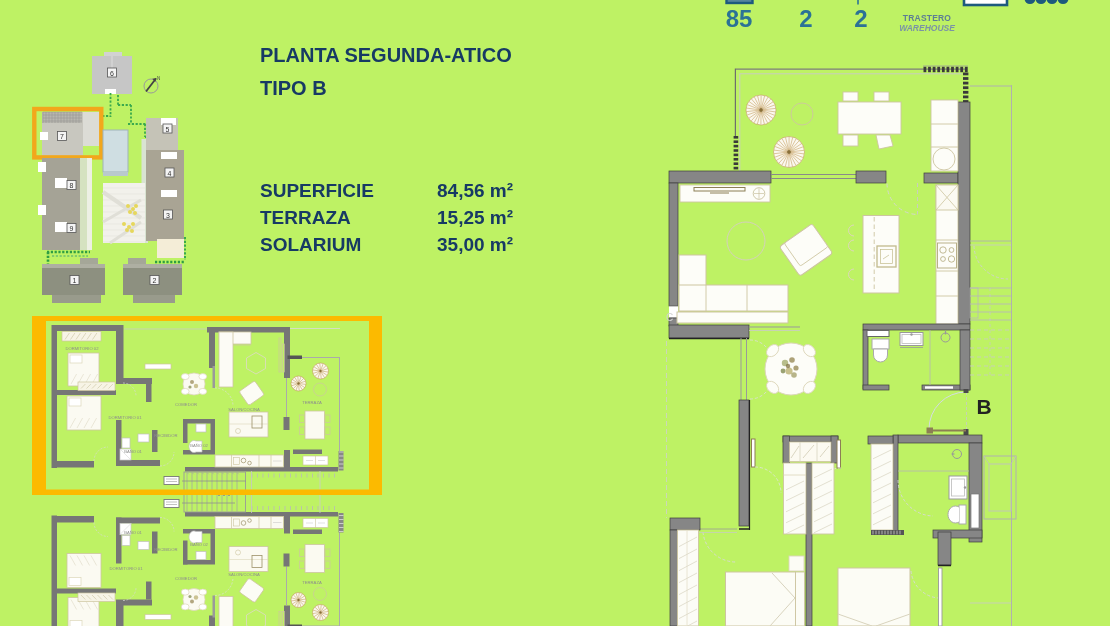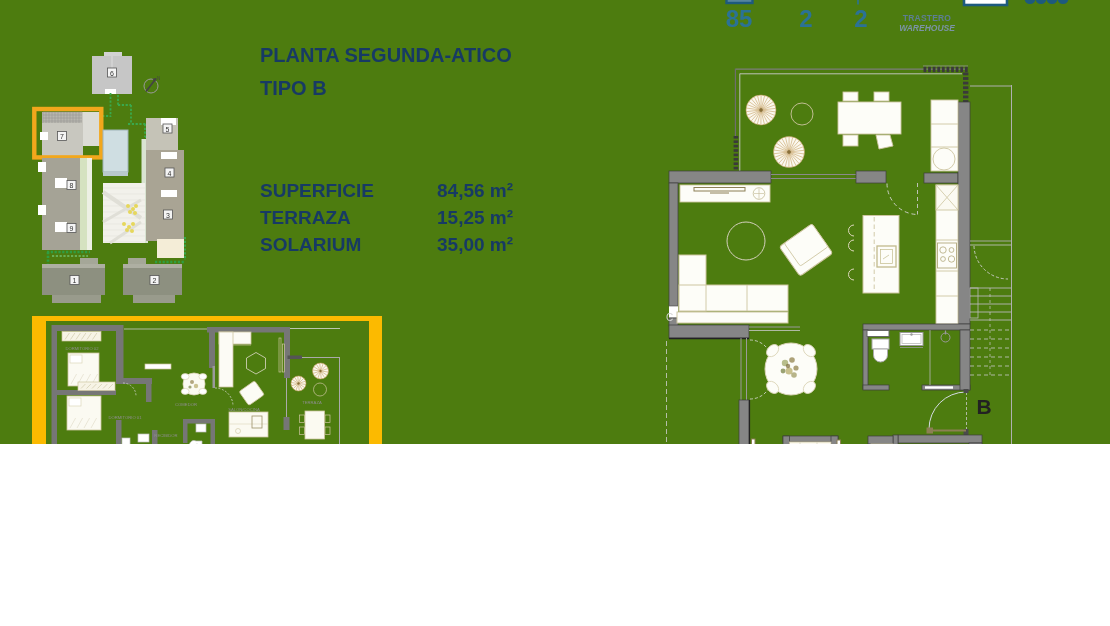--- a/index.html
+++ b/index.html
@@ -1,17 +1,17 @@
 <!DOCTYPE html>
 <html><head>
 <meta charset="utf-8">
 <style>
   html,body { margin:0; padding:0; background:#ffffff; }
-  #page { position:relative; width:1110px; height:444px; overflow:hidden;
-          font-family:"Liberation Sans", sans-serif; background:#4d7c0f; }
+  #page { position:relative; width:1110px; height:626px; overflow:hidden;
+          font-family:"Liberation Sans", sans-serif; background:#bef264; }
 </style>
 </head>
 <body>
 <div id="page">
 <svg width="1110" height="626" viewBox="0 0 1110 626">
 
 <rect x="726.5" y="-20" width="26" height="23" fill="#56859e" stroke="#1d5a7e" stroke-width="2.4"></rect>
 
 <text x="739" y="26.5" font-family="Liberation Sans, sans-serif" font-size="24" fill="#2b7296" font-weight="bold" text-anchor="middle">85</text>
 

